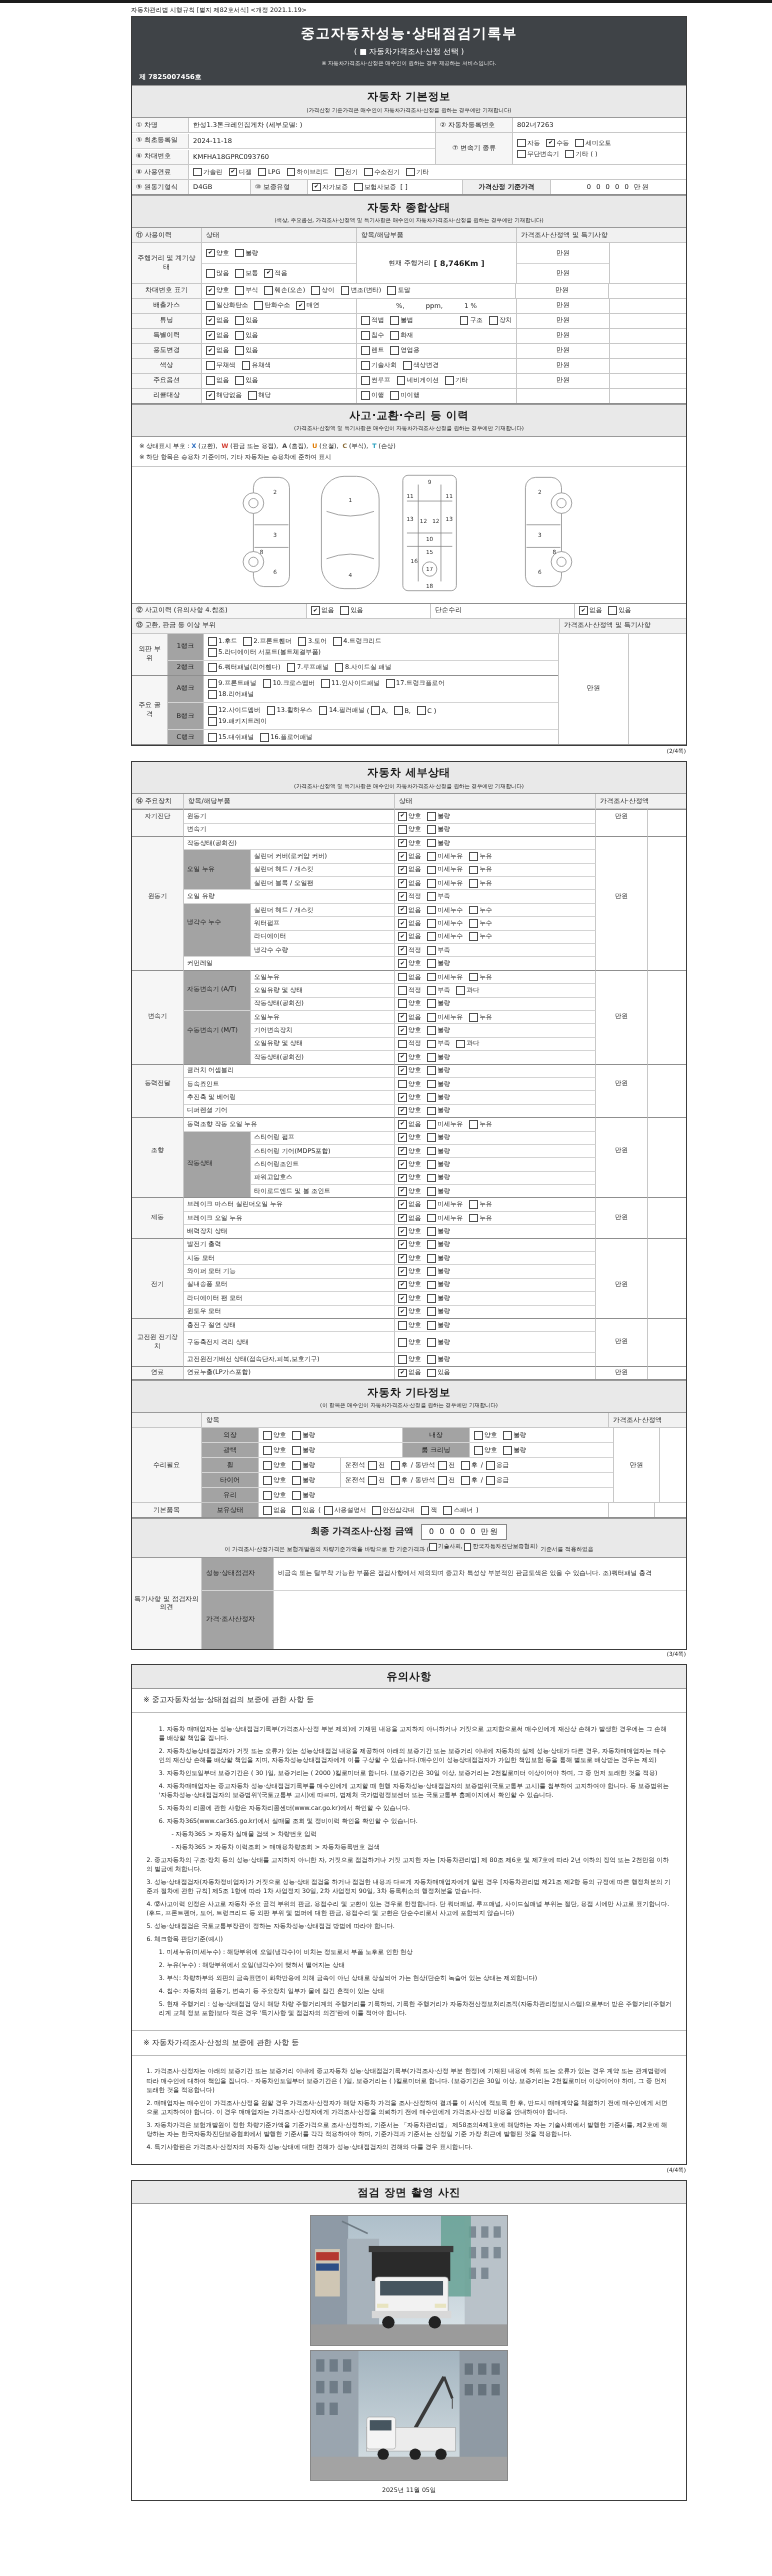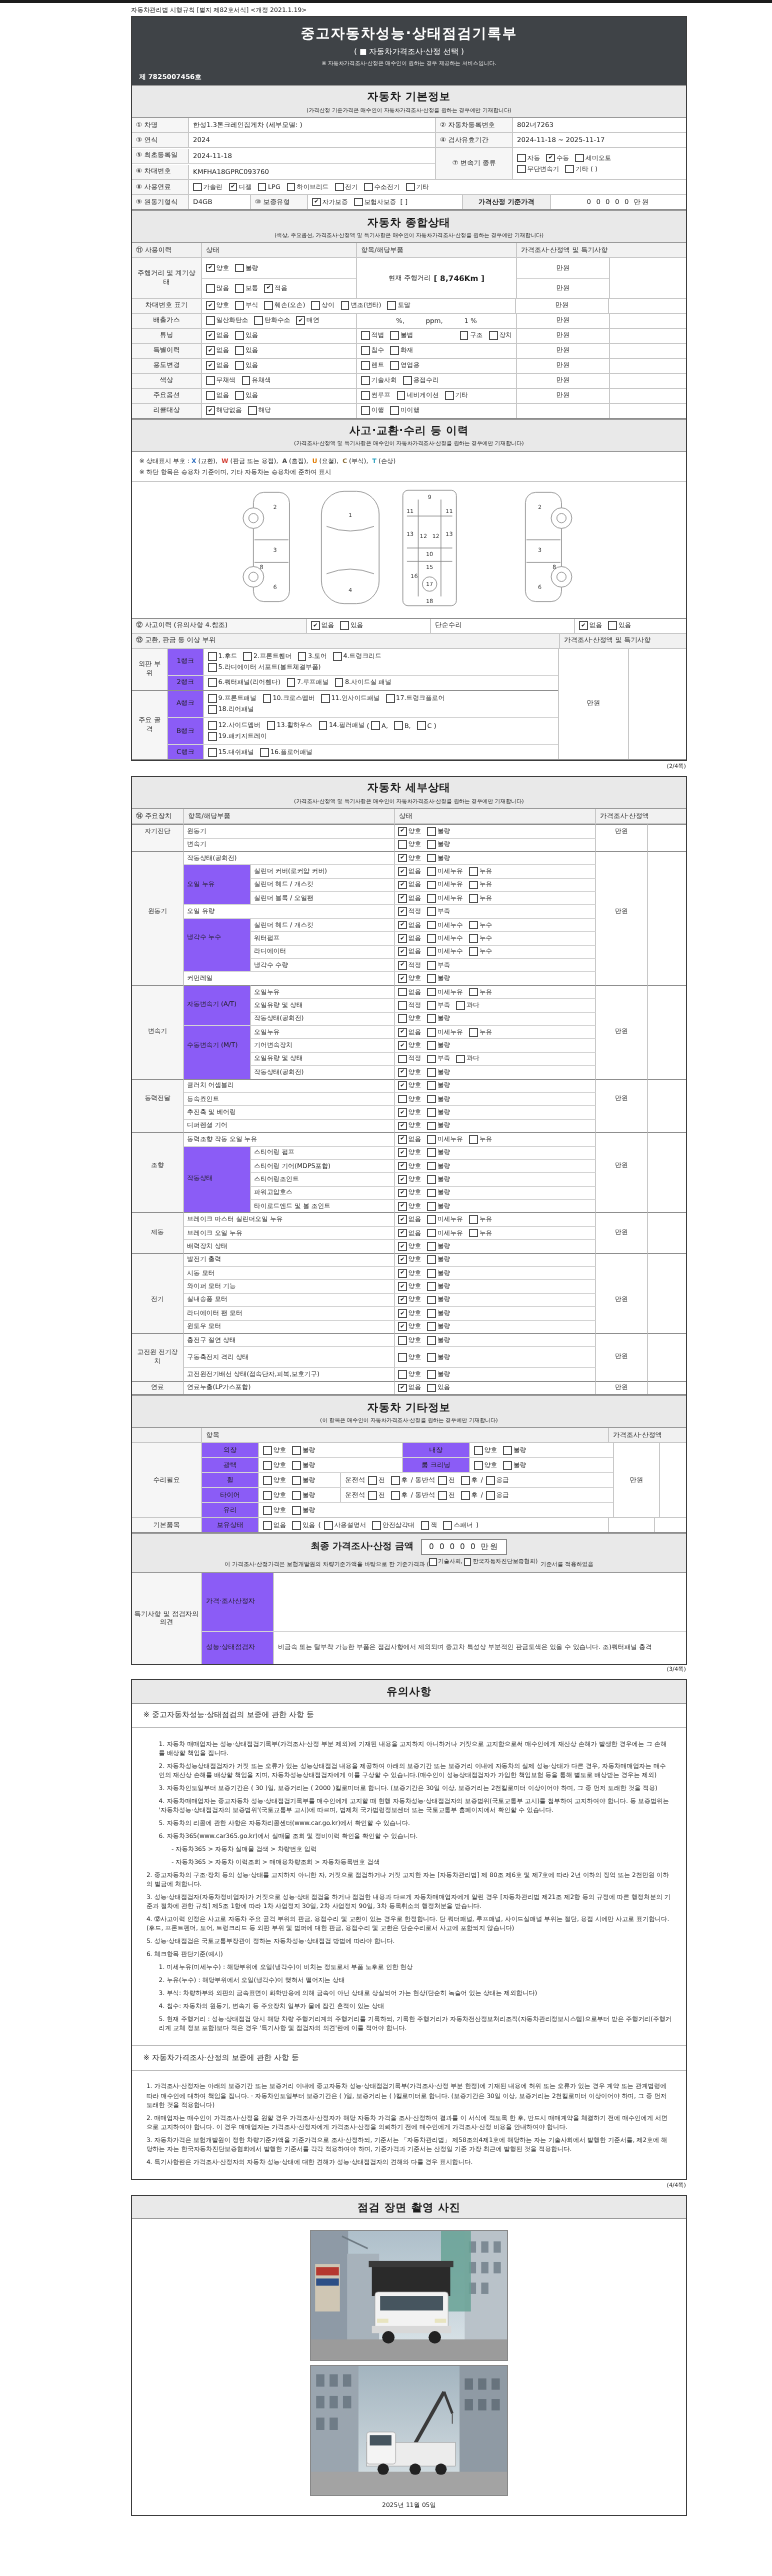--- a/index.html
+++ b/index.html
@@ -17,21 +17,21 @@
   
   .band{background:#e9e9e9;border-bottom:0.5px solid #9a9a9a;border-top:0.5px solid #9a9a9a;text-align:center;padding:4.6px 3.1px 3.6px}
   .band:first-child{border-top:none}
   .band .bt{font-size:10.8px;font-weight:bold;letter-spacing:0.5px}
   .band .bs{font-size:5.4px;margin-top:2.1px;color:#222}
   
   .tr{display:flex;border-bottom:0.5px solid #c8c8c8;align-items:stretch}
   .cell{border-right:0.5px solid #c8c8c8;padding:2.1px 4.1px;display:flex;align-items:center;box-sizing:border-box;font-size:6.7px;min-height:14px}
   .tr .cell:last-child,.tr .colwrap:last-child{border-right:none}
   .lab{background:#f6f6f6}
-  .lab2{background:#8b5cf6}
+  .lab2{background:#a3a3a3}
   .ctr{justify-content:center;text-align:center}
   .hrow .cell{background:#f1f1f1}
   .colwrap{display:flex;flex-direction:column;border-right:0.5px solid #c8c8c8;box-sizing:border-box}
   .subtr{display:flex;align-items:center;padding:2.1px 4.1px;min-height:15px;font-size:6.7px;flex:1}
   .sb{border-top:0.5px solid #d4d4d4}
   .pre{white-space:pre}
   
   .opt{display:inline-flex;align-items:center;margin-right:6.2px;white-space:nowrap;font-size:6.4px}
   .opt:last-child{margin-right:0}
   .cb{width:6.7px;height:6.7px;border:1px solid #4f4f4f;display:inline-flex;align-items:center;justify-content:center;font-size:5.7px;line-height:1;font-weight:bold;color:#111;margin-right:1.5px;flex:none;background:#fff;box-sizing:content-box}
@@ -99,26 +99,20 @@
   </div>
 
   <div>
     <div class="tr">
       <div class="cell lab" style="width:57px">① 차명</div>
       <div class="cell" style="width:247px">한성1.3톤크레인집게차 (세부모델: )</div>
       <div class="cell lab" style="width:77px">② 자동차등록번호</div>
       <div class="cell" style="flex:1">802너7263</div>
     </div>
     <div class="tr">
-      <div class="cell lab" style="width:57px">③ 연식</div>
-      <div class="cell" style="width:247px">2024</div>
-      <div class="cell lab" style="width:77px">④ 검사유효기간</div>
-      <div class="cell" style="flex:1">2024-11-18 ~ 2025-11-17</div>
-    </div>
-    <div class="tr">
       <div class="colwrap" style="width:304px">
         <div class="subtr" style="padding:0">
           <div class="cell lab" style="width:57px;border-right:0.5px solid #c8c8c8">⑤ 최초등록일</div>
           <div class="cell" style="flex:1;border-right:none">2024-11-18</div>
         </div>
         <div class="subtr sb" style="padding:0">
           <div class="cell lab" style="width:57px;border-right:0.5px solid #c8c8c8">⑥ 차대번호</div>
           <div class="cell" style="flex:1;border-right:none">KMFHA18GPRC093760</div>
         </div>
       </div>
@@ -405,21 +399,21 @@
             <span>유채색</span>
           </span>
         </div>
       <div class="cell ckwrap" style="width:160px">
           <span class="opt">
             <span class="cb"></span>
             <span>기술사회</span>
           </span>
           <span class="opt">
             <span class="cb"></span>
-            <span>용접수리</span>
+            <span>색상변경</span>
           </span>
         </div>
       <div class="cell ctr" style="width:93px">만원</div>
       <div class="cell" style="flex:1"></div>
     </div>
     <div class="tr">
       <div class="cell lab ctr" style="width:70px">주요옵션</div>
       <div class="cell ckwrap" style="width:155px">
           <span class="opt">
             <span class="cb"></span>
@@ -1696,26 +1690,26 @@
             <span>한국자동차진단보증협회)</span>
           </span>
         </span><span> 기준서를 적용하였음</span>
     </div>
   </div>
 
   <div class="exbody" style="border-bottom:none">
     <div class="pcol lab vert" style="width:70px;border-left:none;border-right:0.5px solid #c8c8c8;text-align:center">특기사항 및 점검자의 의견</div>
     <div style="flex:1">
       <div class="exrow">
+        <div class="cell lab2" style="width:72px">성능·상태점검자</div>
+        <div class="cell" style="flex:1;border-right:none;font-size:6.4px;min-height:32px">비금속 또는 탈부착 가능한 부품은 점검사항에서 제외되며 중고차 특성상 부분적인 판금도색은 있을 수 있습니다. 조)쿼터패널 충격</div>
+      </div>
+      <div class="exrow">
         <div class="cell lab2" style="width:72px">가격·조사산정자</div>
         <div class="cell" style="flex:1;border-right:none;min-height:58px"></div>
-      </div>
-      <div class="exrow">
-        <div class="cell lab2" style="width:72px">성능·상태점검자</div>
-        <div class="cell" style="flex:1;border-right:none;font-size:6.4px;min-height:32px">비금속 또는 탈부착 가능한 부품은 점검사항에서 제외되며 중고차 특성상 부분적인 판금도색은 있을 수 있습니다. 조)쿼터패널 충격</div>
       </div>
     </div>
   </div>
 </div>
 <div class="pgmark">(3/4쪽)</div>
 
 <div class="page">
   <div class="band">
     <div class="bt">유의사항</div>
   </div>

